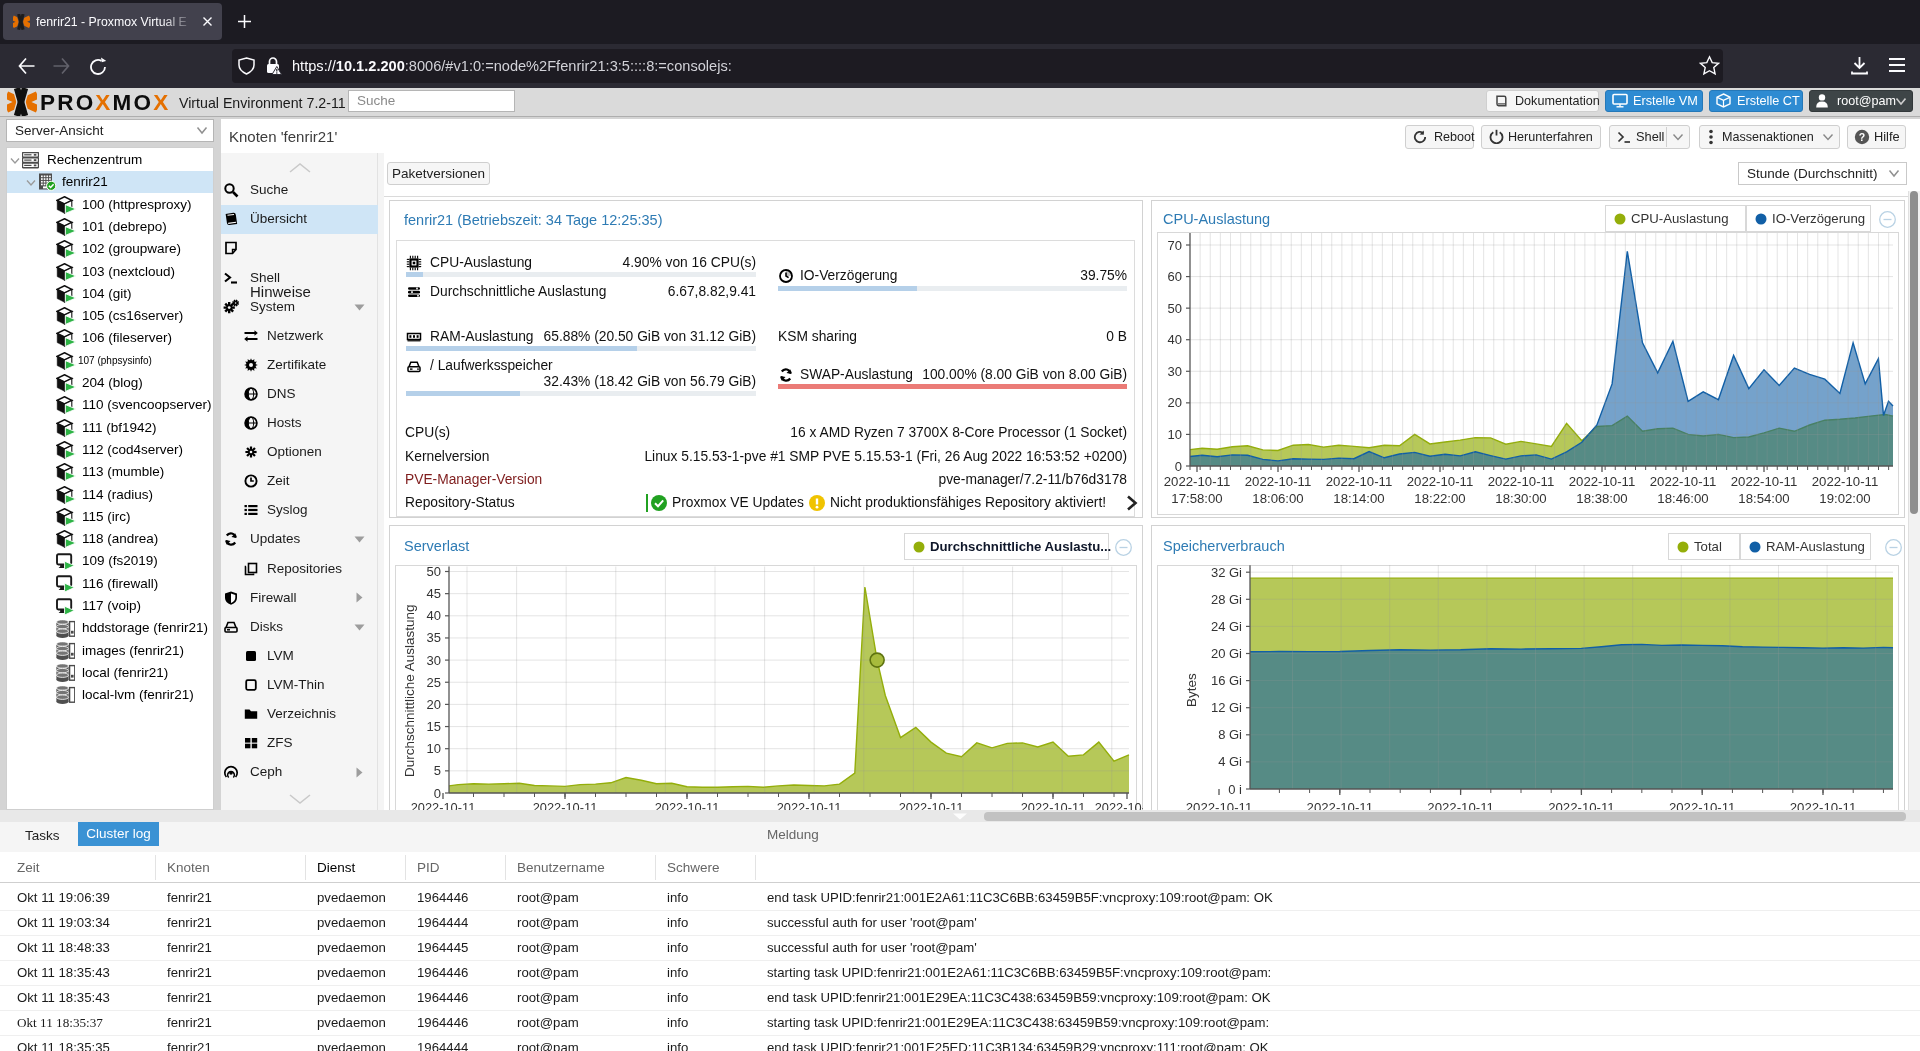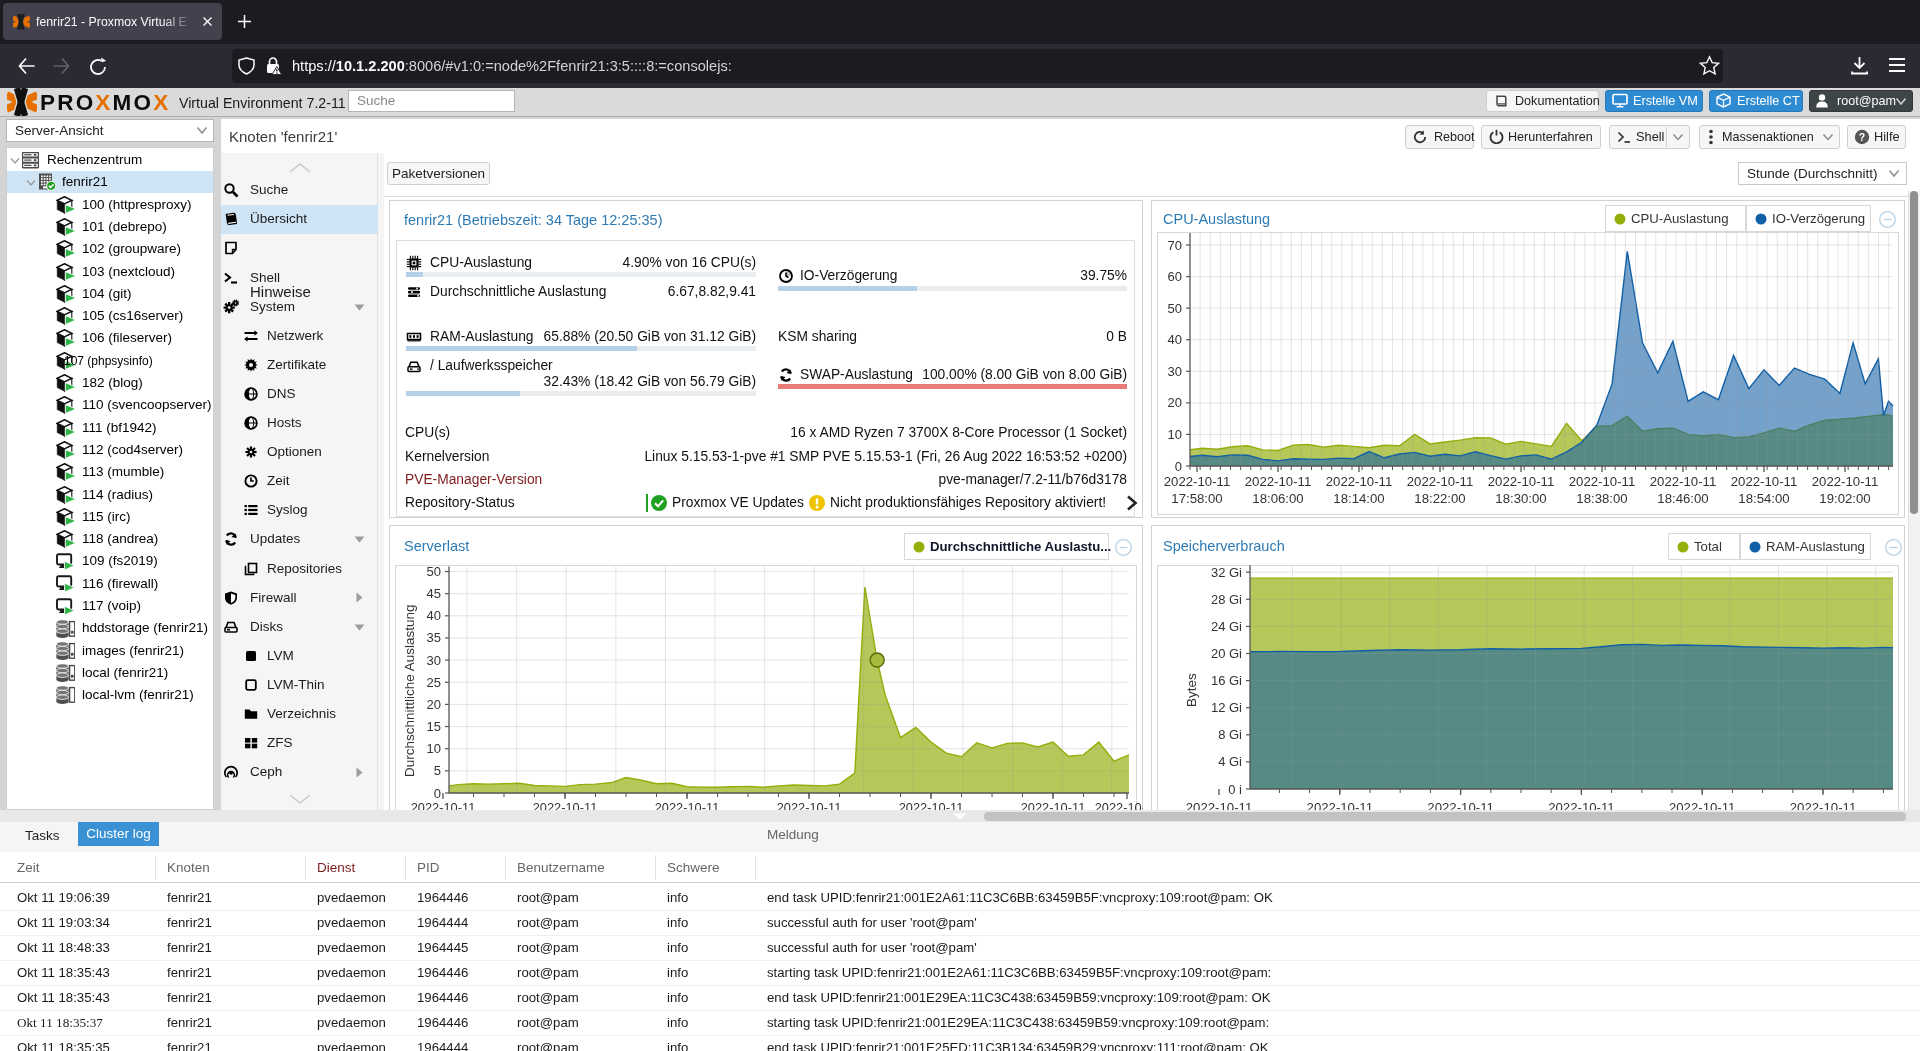--- a/index.html
+++ b/index.html
@@ -204,28 +204,28 @@
     <polygon points="8.5,8 15.8,4.4 15.8,13.6 8.5,17.2" fill="#fff" stroke="#111" stroke-width="1.1"></polygon>
     <polygon points="9.3,8.6 20,13 9.3,17.4" fill="#2eb446" stroke="#fff" stroke-width="0.9"></polygon>
   </svg>
 <div style="position:absolute;left:82px;top:329.4px;height:18px;line-height:18px;font-size:13.5px;color:#000;white-space:nowrap;overflow:hidden;max-width:130px;">106 (fileserver)</div>
 <svg style="position:absolute;left:56px;top:351.7px;" width="21" height="19" viewBox="0 0 21 19">
     <polygon points="8.5,0.8 15.8,4.4 8.5,8 1.2,4.4" fill="#fff" stroke="#111" stroke-width="1.6"></polygon>
     <polygon points="1.2,4.4 8.5,8 8.5,17.2 1.2,13.6" fill="#111" stroke="#111" stroke-width="0.5"></polygon>
     <polygon points="8.5,8 15.8,4.4 15.8,13.6 8.5,17.2" fill="#fff" stroke="#111" stroke-width="1.1"></polygon>
     <polygon points="9.3,8.6 20,13 9.3,17.4" fill="#2eb446" stroke="#fff" stroke-width="0.9"></polygon>
   </svg>
-<div style="position:absolute;left:64px;top:351.7px;height:18px;line-height:18px;font-size:12px;color:#000;white-space:nowrap;overflow:hidden;max-width:130px;">107 (phpsysinfo)</div>
+<div style="position:absolute;left:78px;top:351.7px;height:18px;line-height:18px;font-size:10px;color:#000;white-space:nowrap;overflow:hidden;max-width:130px;">107 (phpsysinfo)</div>
 <svg style="position:absolute;left:56px;top:374px;" width="21" height="19" viewBox="0 0 21 19">
     <polygon points="8.5,0.8 15.8,4.4 8.5,8 1.2,4.4" fill="#fff" stroke="#111" stroke-width="1.6"></polygon>
     <polygon points="1.2,4.4 8.5,8 8.5,17.2 1.2,13.6" fill="#111" stroke="#111" stroke-width="0.5"></polygon>
     <polygon points="8.5,8 15.8,4.4 15.8,13.6 8.5,17.2" fill="#fff" stroke="#111" stroke-width="1.1"></polygon>
     <polygon points="9.3,8.6 20,13 9.3,17.4" fill="#2eb446" stroke="#fff" stroke-width="0.9"></polygon>
   </svg>
-<div style="position:absolute;left:82px;top:374px;height:18px;line-height:18px;font-size:13.5px;color:#000;white-space:nowrap;overflow:hidden;max-width:130px;">182 (blog)</div>
+<div style="position:absolute;left:82px;top:374px;height:18px;line-height:18px;font-size:13.5px;color:#000;white-space:nowrap;overflow:hidden;max-width:130px;">204 (blog)</div>
 <svg style="position:absolute;left:56px;top:396.3px;" width="21" height="19" viewBox="0 0 21 19">
     <polygon points="8.5,0.8 15.8,4.4 8.5,8 1.2,4.4" fill="#fff" stroke="#111" stroke-width="1.6"></polygon>
     <polygon points="1.2,4.4 8.5,8 8.5,17.2 1.2,13.6" fill="#111" stroke="#111" stroke-width="0.5"></polygon>
     <polygon points="8.5,8 15.8,4.4 15.8,13.6 8.5,17.2" fill="#fff" stroke="#111" stroke-width="1.1"></polygon>
     <polygon points="9.3,8.6 20,13 9.3,17.4" fill="#2eb446" stroke="#fff" stroke-width="0.9"></polygon>
   </svg>
 <div style="position:absolute;left:82px;top:396.3px;height:18px;line-height:18px;font-size:13.5px;color:#000;white-space:nowrap;overflow:hidden;max-width:130px;">110 (svencoopserver)</div>
 <svg style="position:absolute;left:56px;top:418.6px;" width="21" height="19" viewBox="0 0 21 19">
     <polygon points="8.5,0.8 15.8,4.4 8.5,8 1.2,4.4" fill="#fff" stroke="#111" stroke-width="1.6"></polygon>
     <polygon points="1.2,4.4 8.5,8 8.5,17.2 1.2,13.6" fill="#111" stroke="#111" stroke-width="0.5"></polygon>
@@ -1113,21 +1113,21 @@
 <svg style="position:absolute;left:950px;top:812px;" width="20" height="9" viewBox="0 0 20 9">
     <path d="M3 1.5 L17 1.5 L10 7.5 Z" fill="#fdfdfd"></path>
   </svg>
 <div style="position:absolute;left:0px;top:822px;width:1920px;height:229px;background:#f5f5f5;"></div>
 <div style="position:absolute;left:25px;top:827px;height:18px;line-height:18px;font-size:13.5px;color:#222;">Tasks</div>
 <div style="position:absolute;left:78px;top:822px;width:81px;height:24px;background:#3a92d4;color:#fff;font-size:13.5px;text-align:center;line-height:24px;">Cluster log</div>
 <div style="position:absolute;left:0px;top:852px;width:1920px;height:199px;background:#fff;border-top:1px solid #d8d8d8;"></div>
 <div style="position:absolute;left:0px;top:852px;width:1920px;height:31px;background:#fff;border-bottom:1px solid #cfcfcf;"></div>
 <div style="position:absolute;left:17px;top:859px;height:18px;line-height:18px;font-size:13.5px;color:#666;">Zeit</div>
 <div style="position:absolute;left:167px;top:859px;height:18px;line-height:18px;font-size:13.5px;color:#666;">Knoten</div>
-<div style="position:absolute;left:317px;top:859px;height:18px;line-height:18px;font-size:13.5px;color:#7f1d1d;">Dienst</div>
+<div style="position:absolute;left:317px;top:859px;height:18px;line-height:18px;font-size:13.5px;color:#000000;">Dienst</div>
 <div style="position:absolute;left:417px;top:859px;height:18px;line-height:18px;font-size:13.5px;color:#666;">PID</div>
 <div style="position:absolute;left:517px;top:859px;height:18px;line-height:18px;font-size:13.5px;color:#666;">Benutzername</div>
 <div style="position:absolute;left:667px;top:859px;height:18px;line-height:18px;font-size:13.5px;color:#666;">Schwere</div>
 <div style="position:absolute;left:767px;top:826px;height:18px;line-height:18px;font-size:13.5px;color:#666;">Meldung</div>
 <div style="position:absolute;left:155px;top:855px;width:1px;height:25px;background:#e3e3e3;"></div>
 <div style="position:absolute;left:305px;top:855px;width:1px;height:25px;background:#e3e3e3;"></div>
 <div style="position:absolute;left:405px;top:855px;width:1px;height:25px;background:#e3e3e3;"></div>
 <div style="position:absolute;left:505px;top:855px;width:1px;height:25px;background:#e3e3e3;"></div>
 <div style="position:absolute;left:655px;top:855px;width:1px;height:25px;background:#e3e3e3;"></div>
 <div style="position:absolute;left:755px;top:855px;width:1px;height:25px;background:#e3e3e3;"></div>

